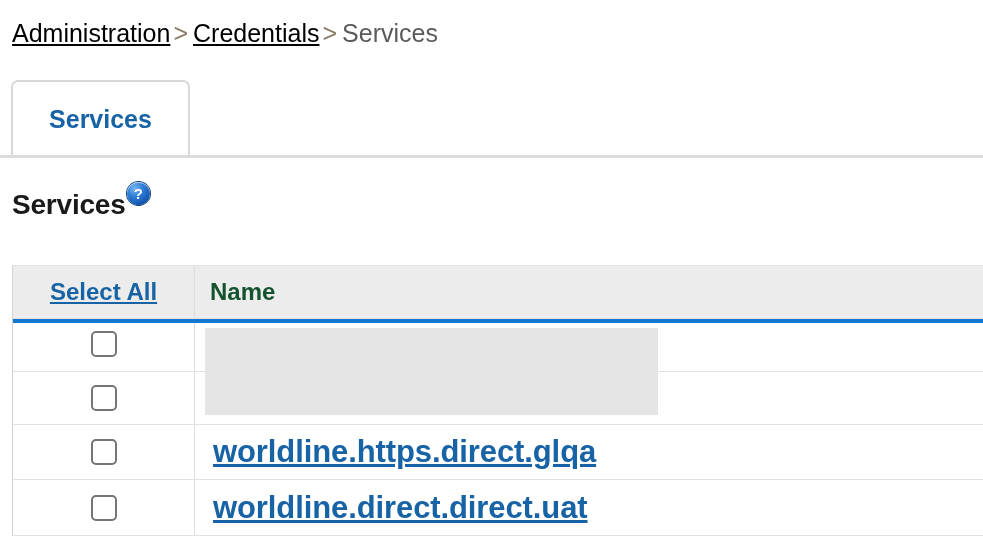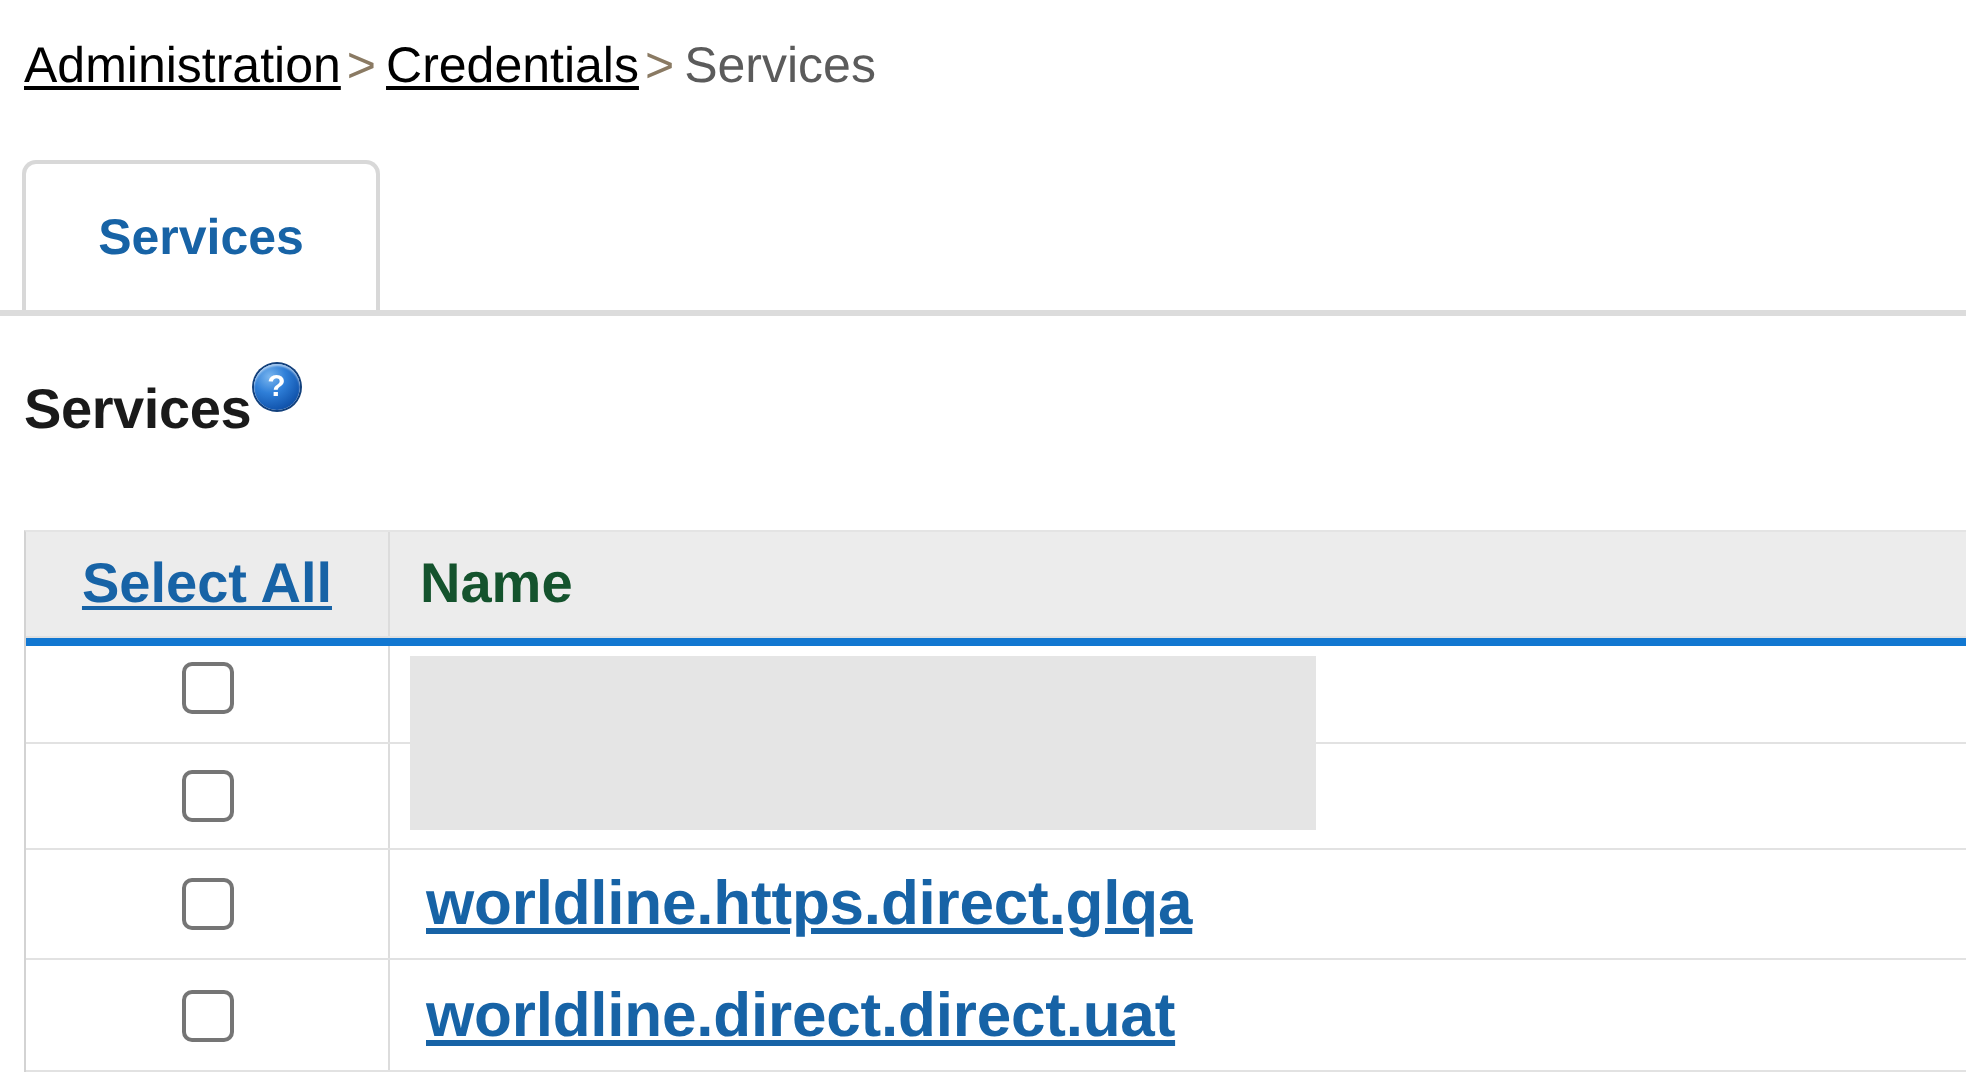--- a/index.html
+++ b/index.html
@@ -134,21 +134,21 @@
     width: 100%;
     box-sizing: border-box;
   }
   .grid-head {
     background: #ececec;
     height: 53px;
     border-bottom: 1px solid #e0e0e0;
   }
   .grid-head .cell {
     line-height: 52px;
-    font-size: 28px;
+    font-size: 24px;
     font-weight: bold;
   }
   .blue-rule {
     width: 100%;
     height: 4px;
     background: #1177d1;
   }
   .cell {
     box-sizing: border-box;
     padding: 0 12px;

